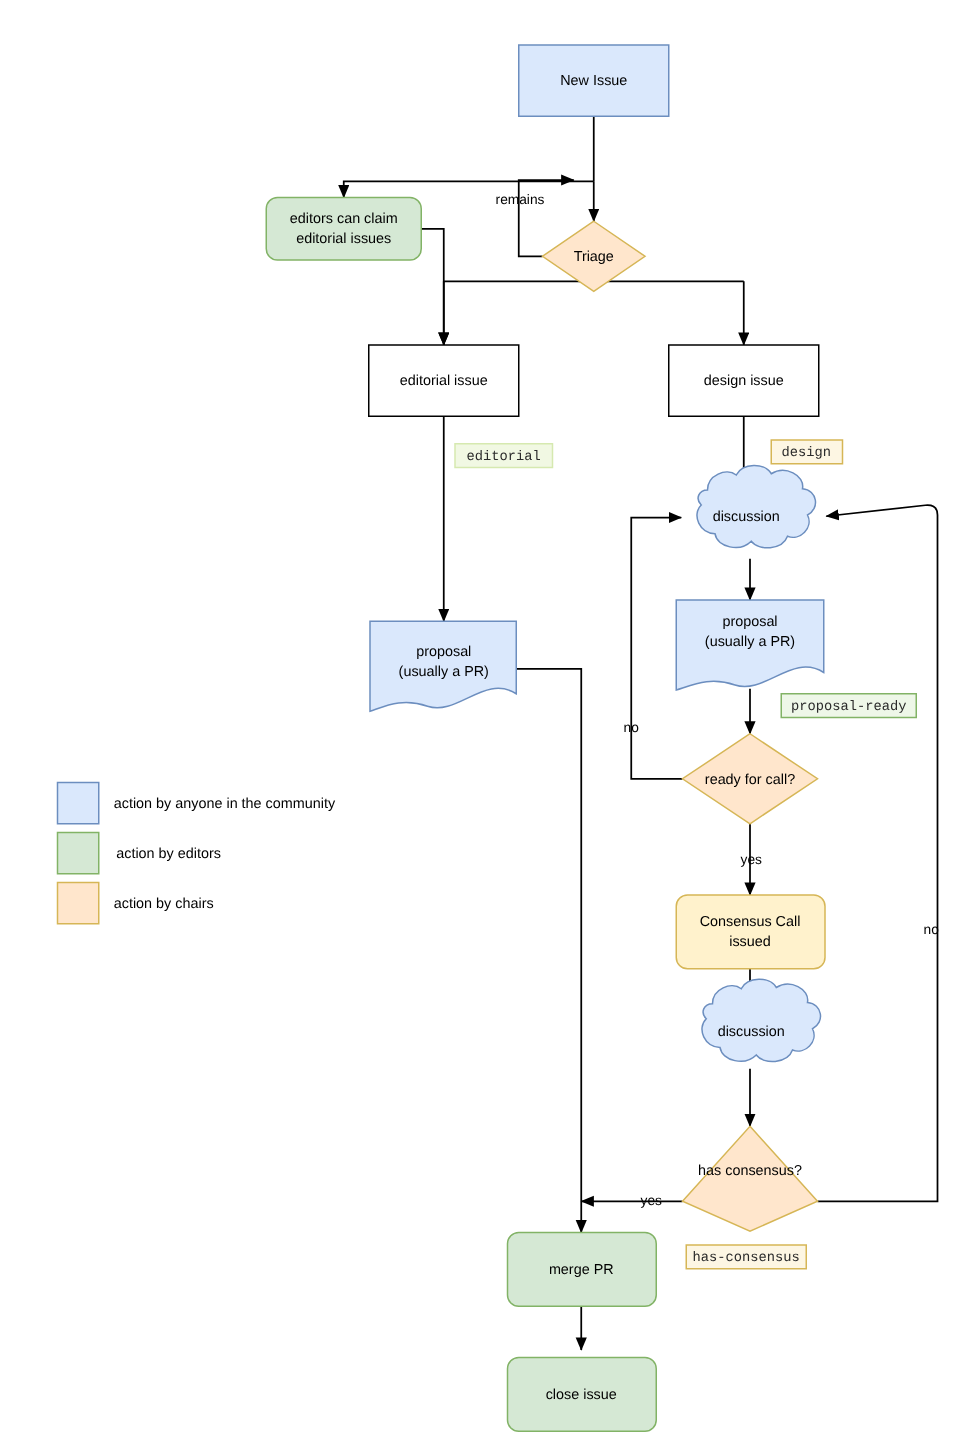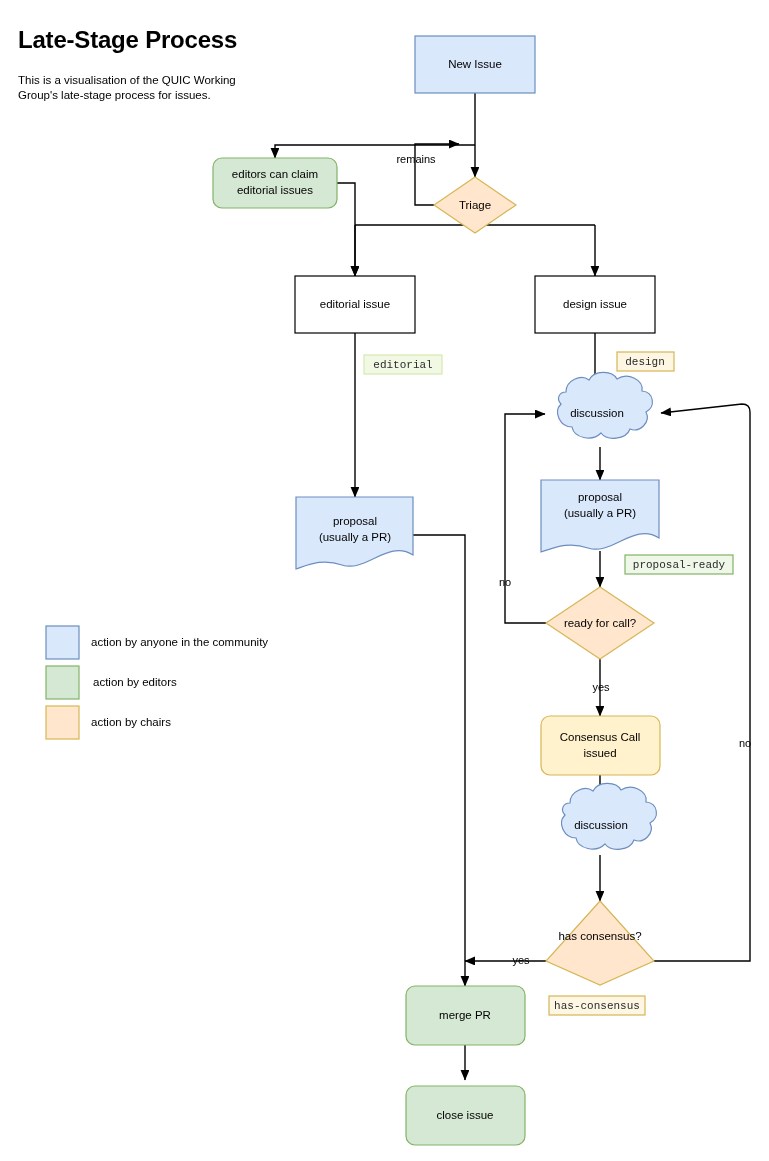--- a/index.html
+++ b/index.html
@@ -76,22 +76,20 @@
     fill: none;
     stroke: #000000;
     stroke-width: 1.4;
   }
 </style>
 </head>
 <body>
 
 <div id="page-root">
 
-  <div class="title">Late-Stage Process</div>
-  <div class="subtitle">This is a visualisation of the QUIC Working Group's late-stage process for issues.</div>
 
   <svg class="flow" viewBox="0 0 769 1161">
     <defs>
       <marker id="arrow" markerWidth="10" markerHeight="10" refX="7.2" refY="3.2" orient="auto" markerUnits="strokeWidth">
         <path d="M0,0 L0,6.4 L7.6,3.2 z" fill="#000000"></path>
       </marker>
     </defs>
 
     <g>
 

